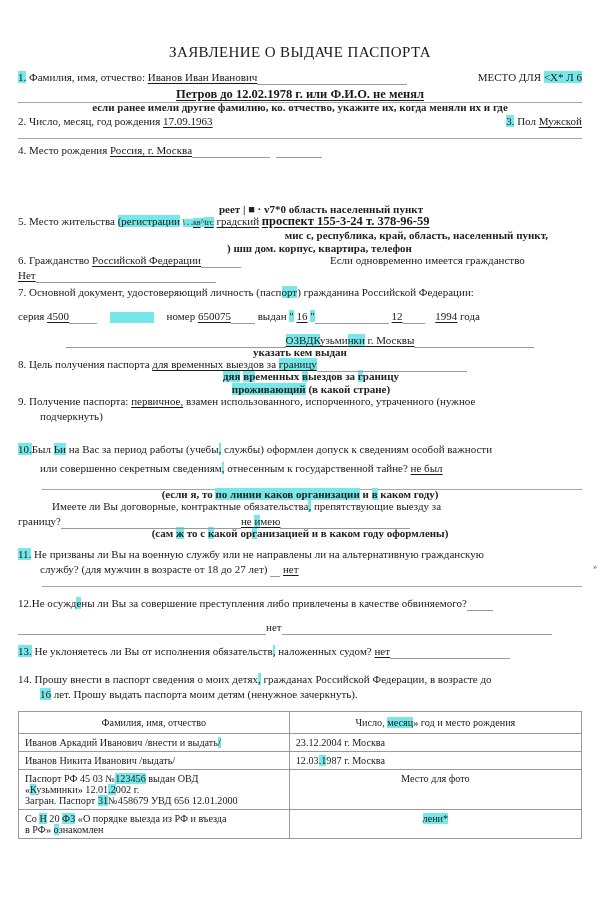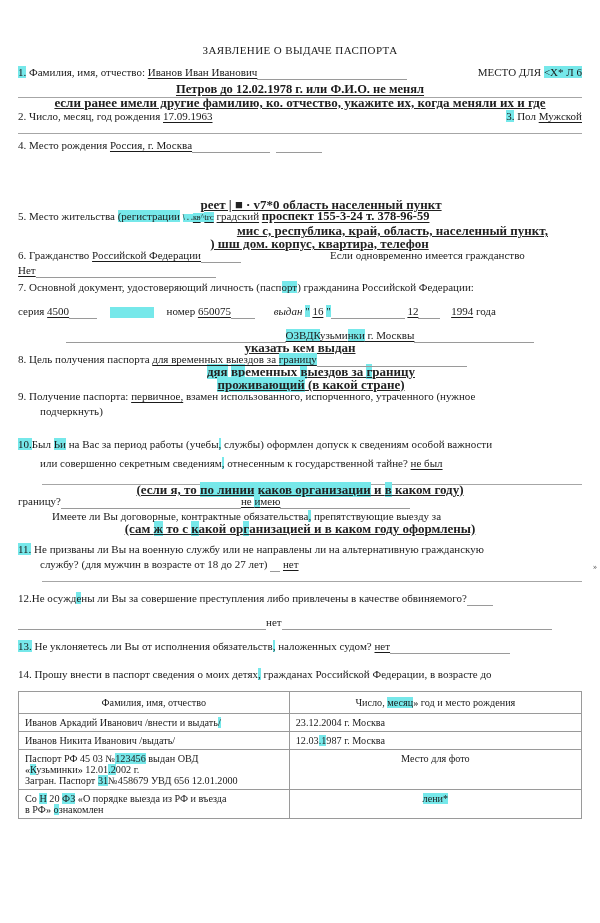--- a/index.html
+++ b/index.html
@@ -13,45 +13,44 @@
   }
   .page{
     position:relative;
     width:600px;height:923px;
     padding:0;
     box-sizing:border-box;
   }
   
   .doc-title{
     text-align:center;
-    font-size:11px;
+    font-size:15px;
     letter-spacing:.4px;
     font-weight:400;
     margin:0;
     padding-top:44px;
   }
   .row{
     font-size:11px;
     line-height:15px;
     padding:0 18px;
     margin:0;
     position:relative;
   }
   .rowgap{height:9px;}
   .rowgap-sm{height:4px;}
   .rowgap-xs{height:2px;}
   .caption{
-    font-size:13px;
+    font-size:11px;
     line-height:9px;
     font-weight:700;
     text-align:center;
     margin:0;
     padding:0 18px;
     color:#222;
-    text-decoration:underline;
   }
   .b-big{font-weight:700;font-size:12.5px;}
   .u{text-decoration:underline;text-underline-offset:2px;}
   .center{text-align:center;}
   
   .hl{background:#76e8ea;}
   .hlbox{
     display:inline-block;
     background:#76e8ea;
     vertical-align:middle;
@@ -192,21 +191,21 @@
   </div>
 
   <div class="rowgap"></div>
 
   <div class="row">
     <span>серия</span>
     <span class="u">4500</span><span class="rule" style="width:28px;"></span>
     <span class="hlbox" style="width:44px;height:11px;margin:0 10px;"></span>
     <span>номер</span>
     <span class="u">650075</span><span class="rule" style="width:24px;"></span>
-    <span style="margin-left:16px;font-style:italic;">выдан</span>
+    <span style="">выдан</span>
     <span class="hl">"</span>
     <span class="u">16</span>
     <span class="hl">"</span><span class="rule" style="width:74px;"></span>
     <span class="u">12</span><span class="rule" style="width:22px;"></span>
     <span class="u" style="margin-left:8px;">1994</span>
     <span>года</span>
   </div>
 
   <div class="rowgap"></div>
 
@@ -248,25 +247,25 @@
     <span>или совершенно секретным сведениям<span class="hl">,</span> отнесенным к государственной тайне?</span>
     <span class="u">не был</span>
   </div>
 
   <div class="rowgap"></div>
   <div class="rowgap-sm"></div>
   <span class="edgemark" style="top:562px;">»</span>
   <hr class="hr" style="margin-left:42px;margin-right:18px;">
   <div class="caption">(если я, то <span class="hl">по линии каков организации</span> и <span class="hl">в</span> каком году)</div>
 
-  <div class="row">
-    <span>границу?</span><span class="rule" style="width:180px;"></span><span class="u">не <span class="hl">и</span>мею</span><span class="rule" style="width:130px;"></span>
-  </div>
   <div class="row" style="padding-left:52px;">
     <span>Имеете ли Вы договорные, контрактные обязательства<span class="hl">,</span> препятствующие выезду за</span>
+  </div>
+  <div class="row">
+    <span>границу?</span><span class="rule" style="width:180px;"></span><span class="u">не <span class="hl">и</span>мею</span><span class="rule" style="width:130px;"></span>
   </div>
   <div class="caption">(сам <span class="hl">ж</span> то с <span class="hl">к</span>акой ор<span class="hl">г</span>анизацией и в каком году оформлены)</div>
 
   <div class="rowgap"></div>
 
   <div class="row">
     <span class="hl">11.</span>
     <span>Не призваны ли Вы на военную службу или не направлены ли на альтернативную гражданскую</span>
   </div>
   <div class="row" style="padding-left:40px;">
@@ -296,20 +295,24 @@
     <span>Не уклоняетесь ли Вы от исполнения обязательств<span class="hl">,</span> наложенных судом?</span>
     <span class="u">нет</span><span class="rule" style="width:120px;"></span>
   </div>
 
   <div class="rowgap"></div>
   <div class="rowgap-sm"></div>
 
   <div class="row">
     <span>14.</span>
     <span>Прошу внести в паспорт сведения о моих детях<span class="hl">,</span> гражданах Российской Федерации, в возрасте до</span>
+  </div>
+  <div class="row" style="padding-left:40px;">
+    <span class="hl">16</span>
+    <span>лет. Прошу выдать паспорта моим детям (ненужное зачеркнуть).</span>
   </div>
 
   <div class="rowgap"></div>
 
   <table class="children">
     <thead>
       <tr>
         <th style="width:48%;">Фамилия, имя, отчество</th>
         <th style="width:52%;">Число, <span class="hl">месяц</span>» год и место рождения</th>
       </tr>

